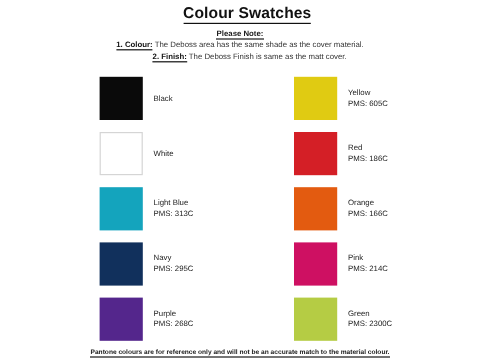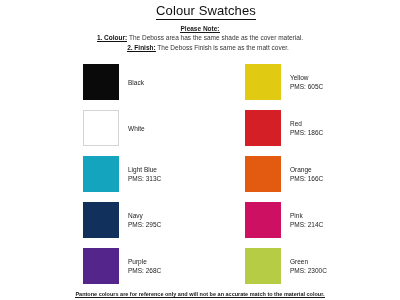--- a/index.html
+++ b/index.html
@@ -19,21 +19,21 @@
     height: 300px;
     position: relative;
     box-sizing: border-box;
     background: #ffffff;
   }
 
   
   .title {
     text-align: center;
     font-size: 13px;
-    font-weight: normal;
+    font-weight: bold;
     color: #111111;
     letter-spacing: 0.1px;
     margin: 4px 0 0 12px;
     line-height: 14px;
   }
   .title span {
     border-bottom: 1px solid #111111;
     padding-bottom: 1px;
   }
 

